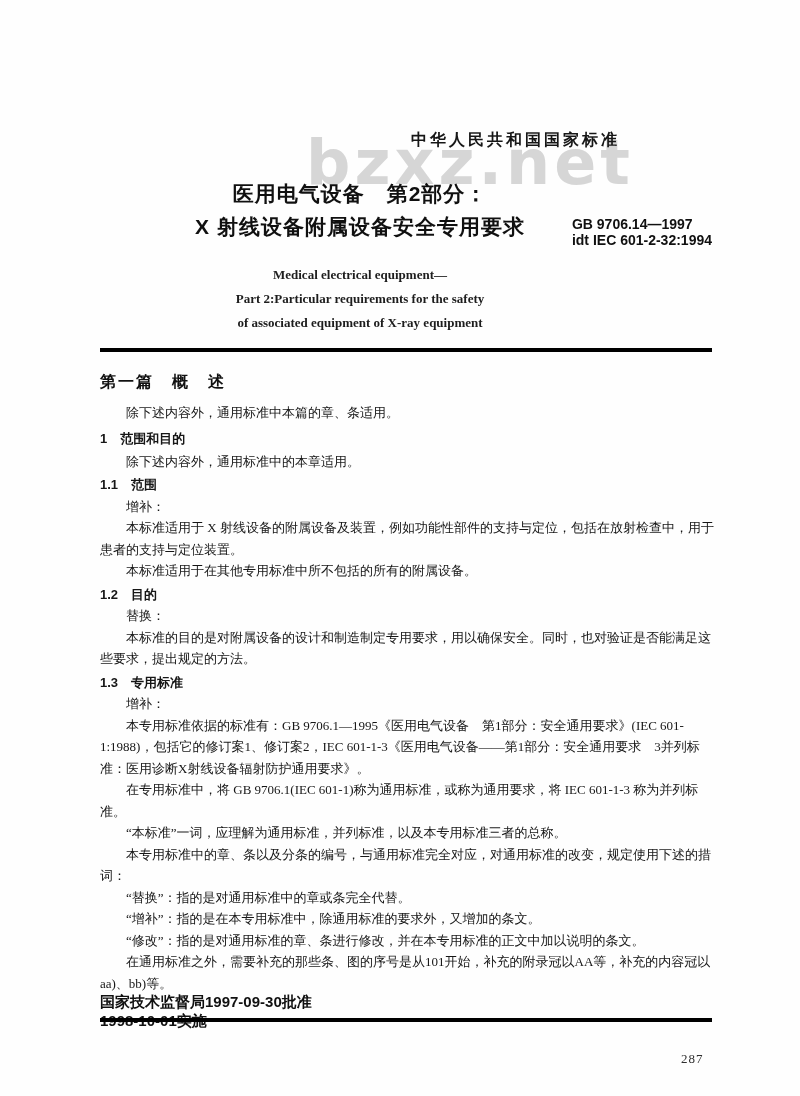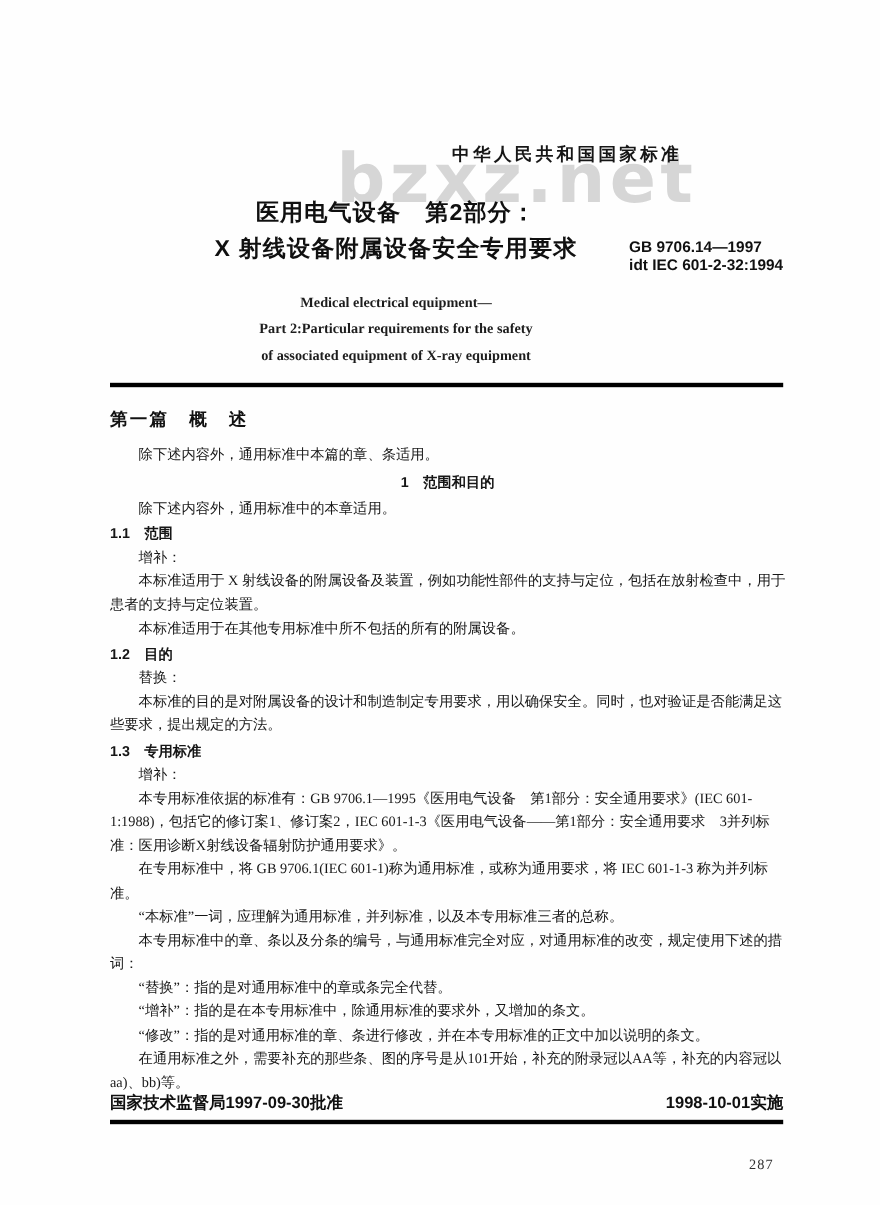--- a/index.html
+++ b/index.html
@@ -45,27 +45,27 @@
   .part-heading{
     text-align:left;
     font-family:"Liberation Sans","DejaVu Sans",sans-serif;
     font-weight:bold;font-size:16px;letter-spacing:2px;
     margin-bottom:9px;color:#111;
   }
   .para.p{text-indent:2em;}
   .para.h1,.para.h2{
     font-family:"Liberation Sans","DejaVu Sans",sans-serif;font-weight:bold;
   }
-  .para.h1{margin-top:5px;margin-bottom:1px;text-align:center;}
+  .para.h1{margin-top:5px;margin-bottom:1px;}
   .para.h2{margin-top:2px;}
   .footer{
     position:absolute;left:100px;top:993px;width:612px;z-index:2;
     display:flex;justify-content:space-between;align-items:baseline;
     font-family:"Liberation Sans","DejaVu Sans",sans-serif;
-    font-weight:bold;font-size:15px;color:#101010;
+    font-weight:bold;font-size:15px;color:#101010;flex-direction:column;
   }
   .page-number{
     position:absolute;left:681px;top:1051px;z-index:2;
     font-size:13px;color:#2e2e2e;letter-spacing:1px;
   }
 </style>
 </head>
 <body>
 
 <div class="page">

